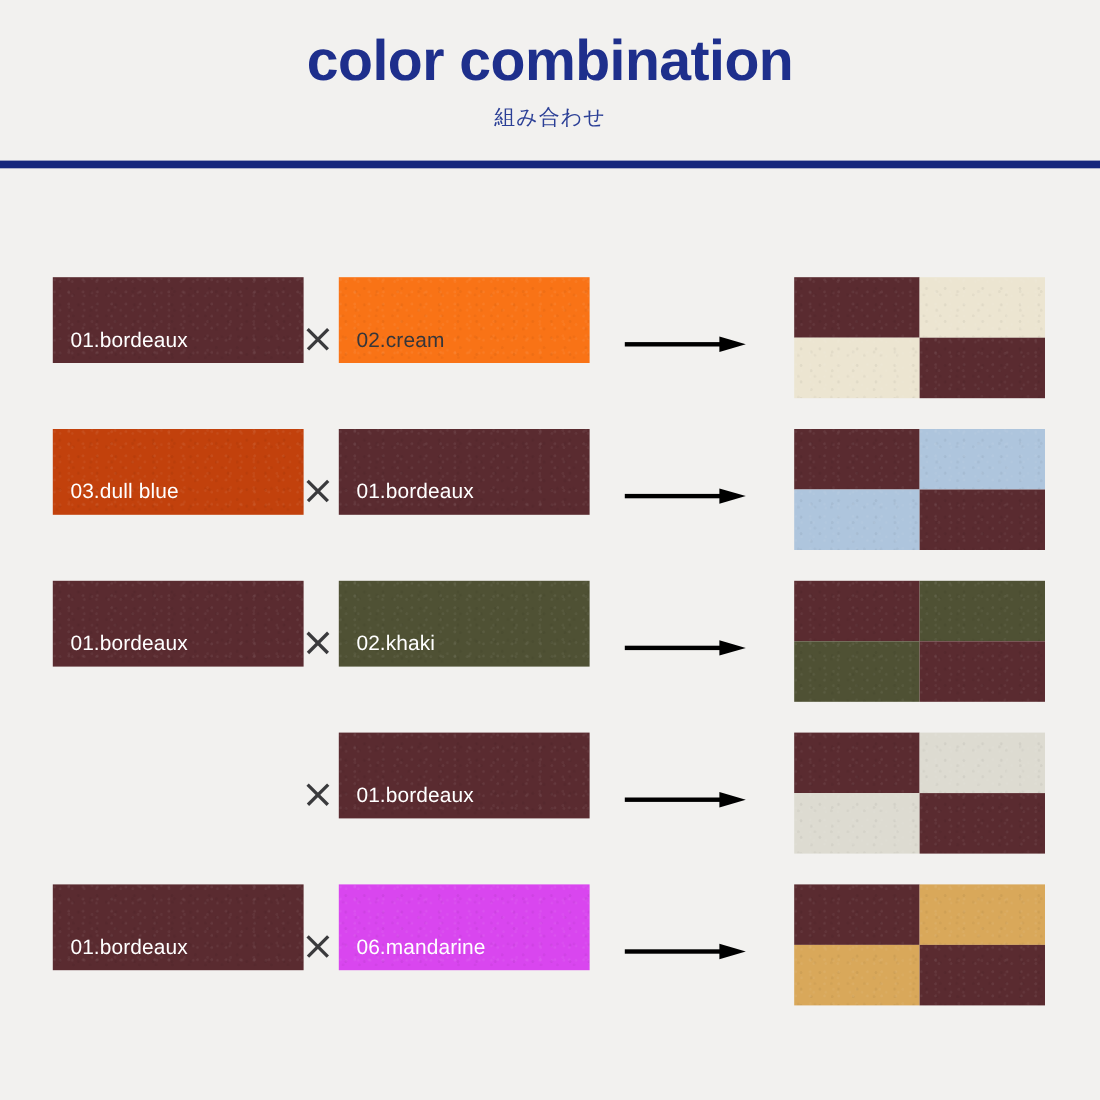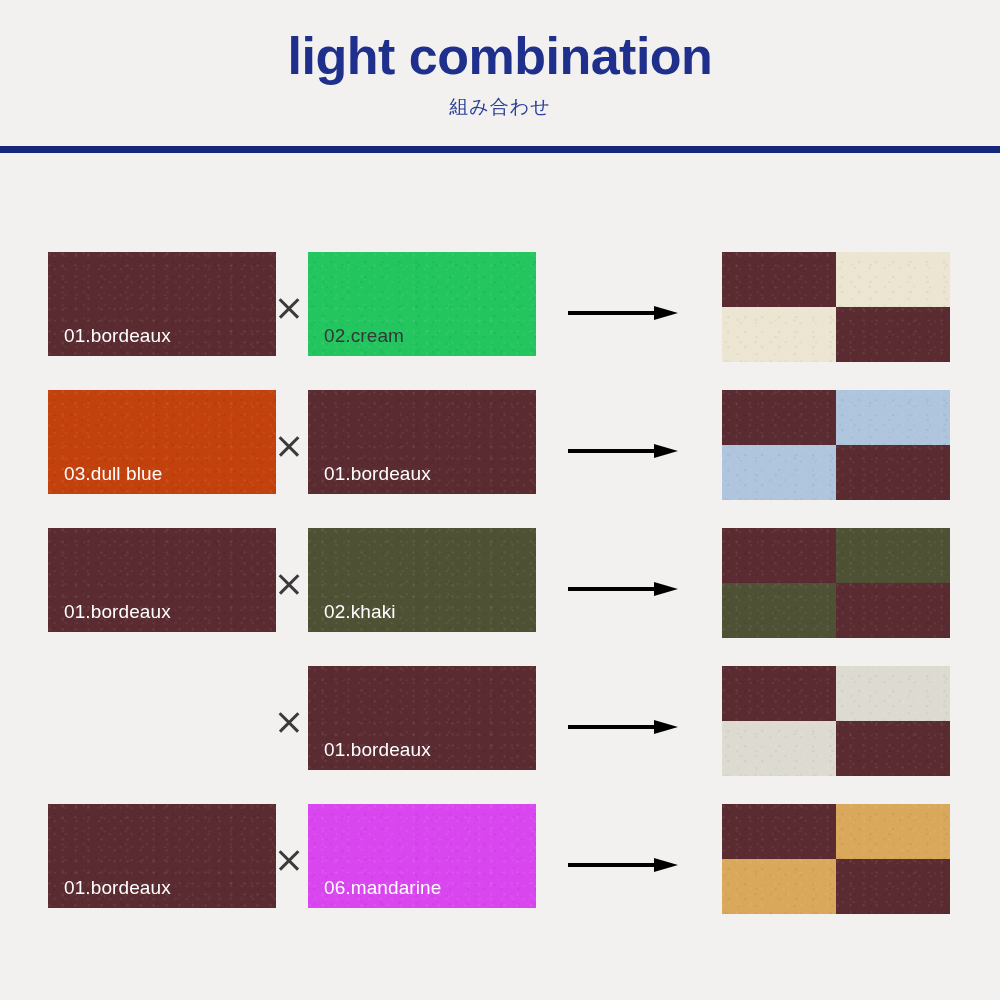--- a/index.html
+++ b/index.html
@@ -57,21 +57,21 @@
   .combo-row {
     position: relative;
     height: 138px;
     margin-bottom: 0px;
   }
 
   .swatch {
     position: absolute;
     top: 0;
     width: 228px;
-    height: 104px;
+    height: 78px;
     overflow: hidden;
   }
 
   .swatch-a { left: 48px; }
   .swatch-b { left: 308px; }
 
   
   .grain {
     position: absolute;
     inset: 0;
@@ -159,36 +159,36 @@
   }
   .result-cell {
     position: relative;
     overflow: hidden;
   }
 </style>
 </head>
 <body>
 
 <div class="header">
-  <div class="page-title">light combination</div>
+  <div class="page-title">color combination</div>
   <div class="page-subtitle">組み合わせ</div>
 </div>
 <div class="header-rule"></div>
 
 <div class="rows" id="rows-container">
     <div class="combo-row">
       <div class="swatch swatch-a" style="background: rgb(90, 43, 48);">
         <div class="grain"></div>
         <div class="swatch-label label-light">01.bordeaux</div>
       </div>
       <div class="times">
         <span></span>
         <span></span>
       </div>
-      <div class="swatch swatch-b" style="background: #22c55e; padding-left: 32px;">
+      <div class="swatch swatch-b" style="background: #f97316; padding-left: 32px;">
         <div class="grain"></div>
         <div class="swatch-label label-dark">02.cream</div>
       </div>
       <div class="arrow">
         <div class="shaft"></div>
         <div class="head"></div>
       </div>
       <div class="result">
         <div class="result-cell" style="background: rgb(90, 43, 48);">
           <div class="grain"></div>

